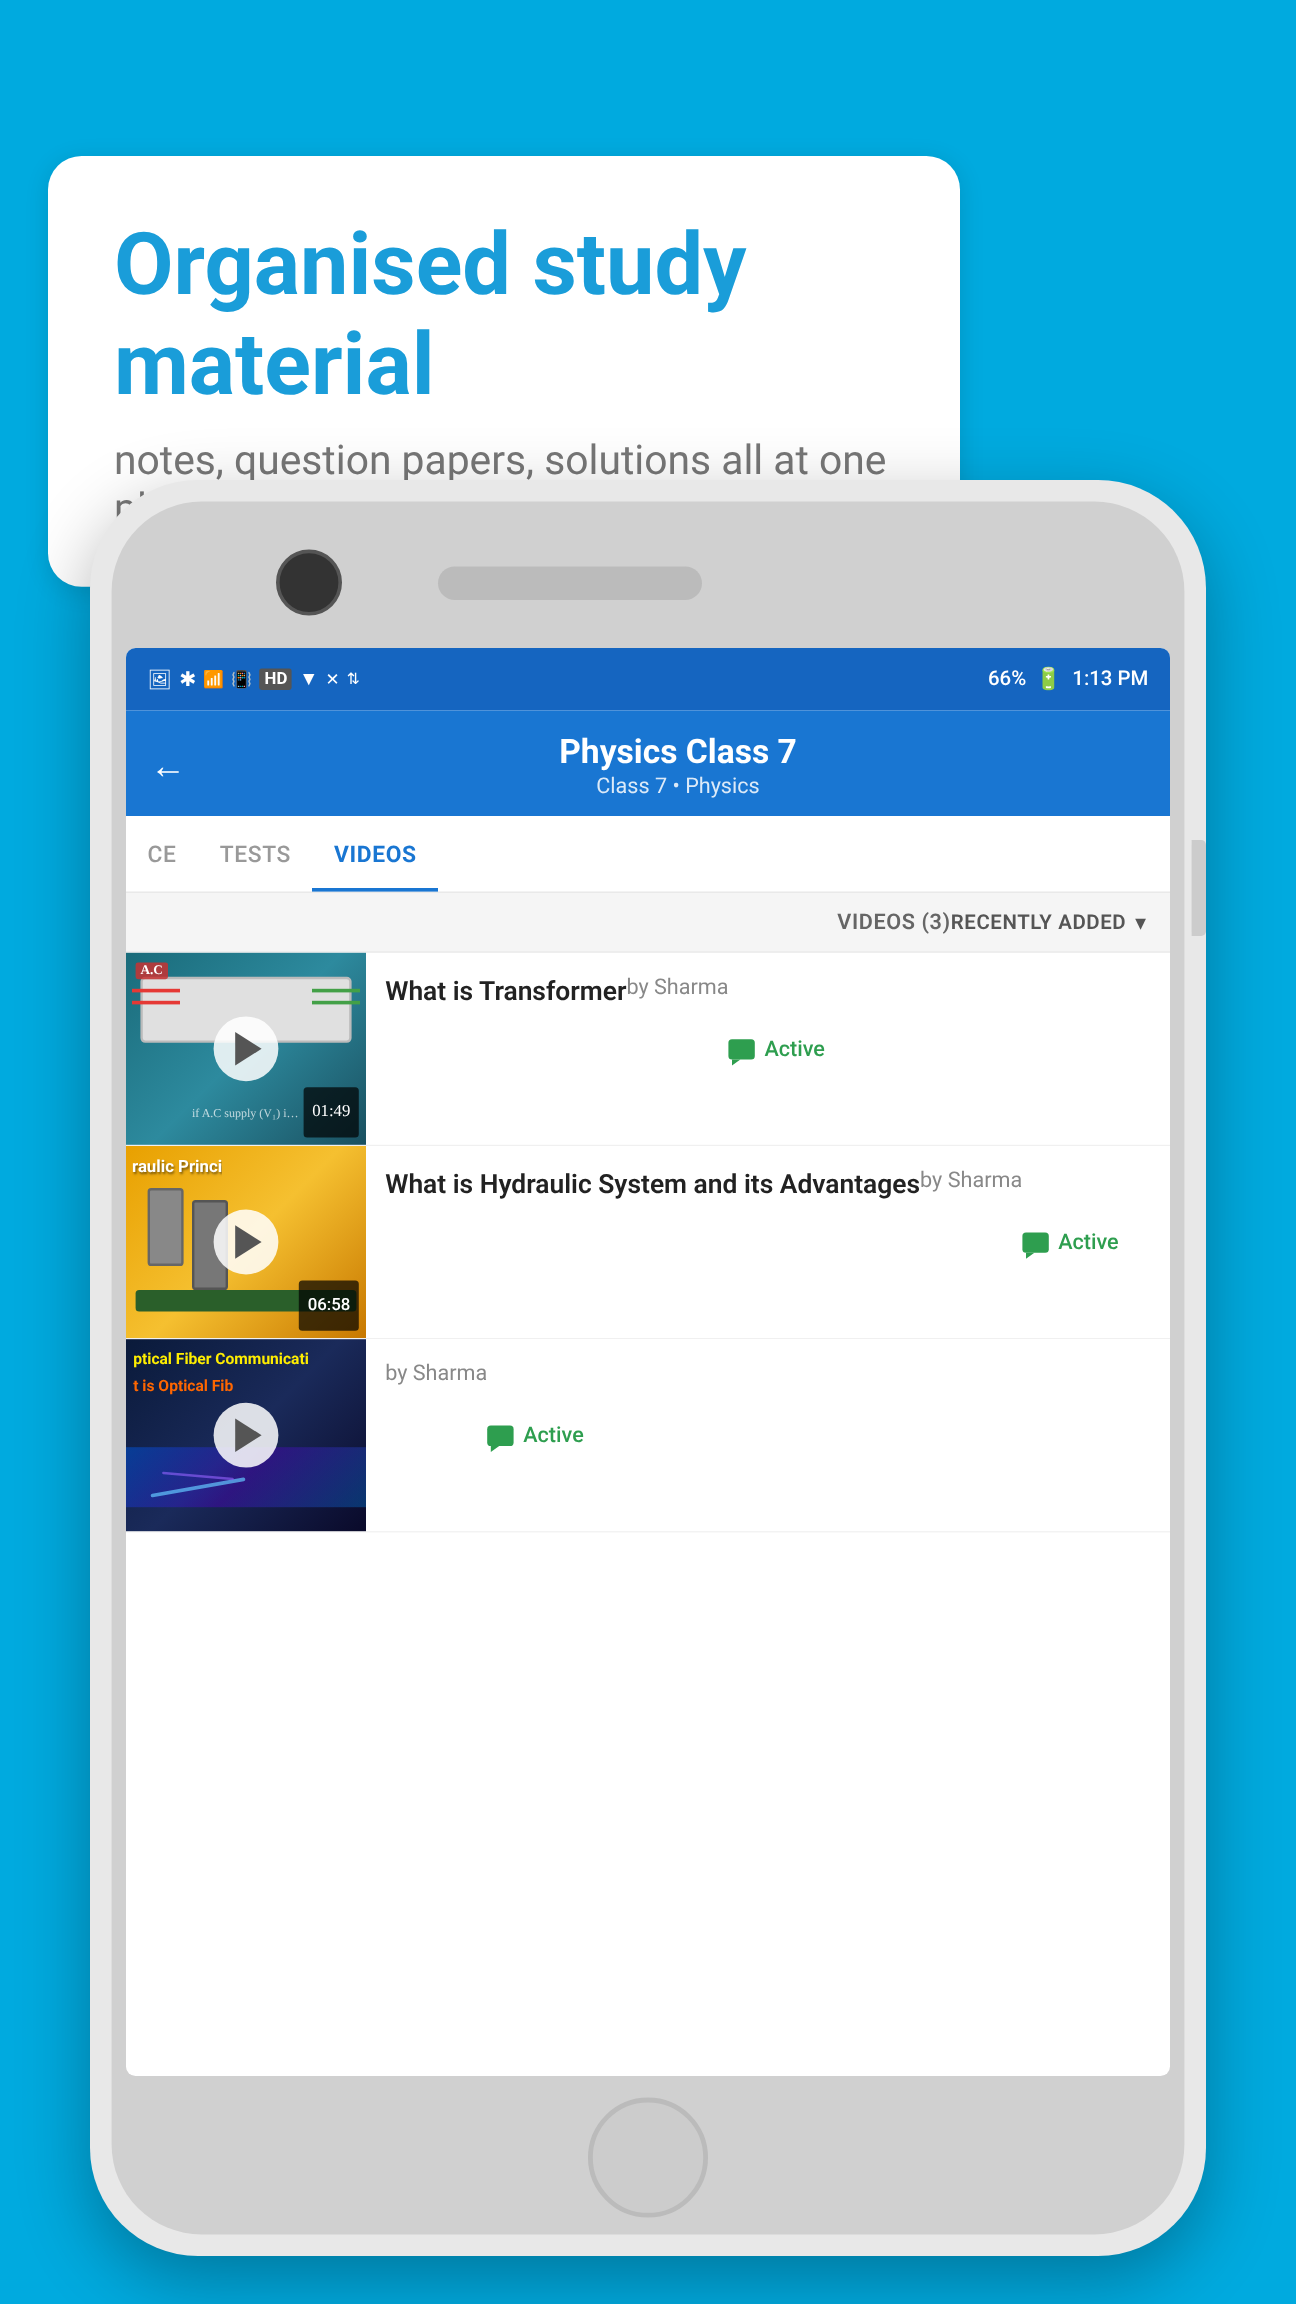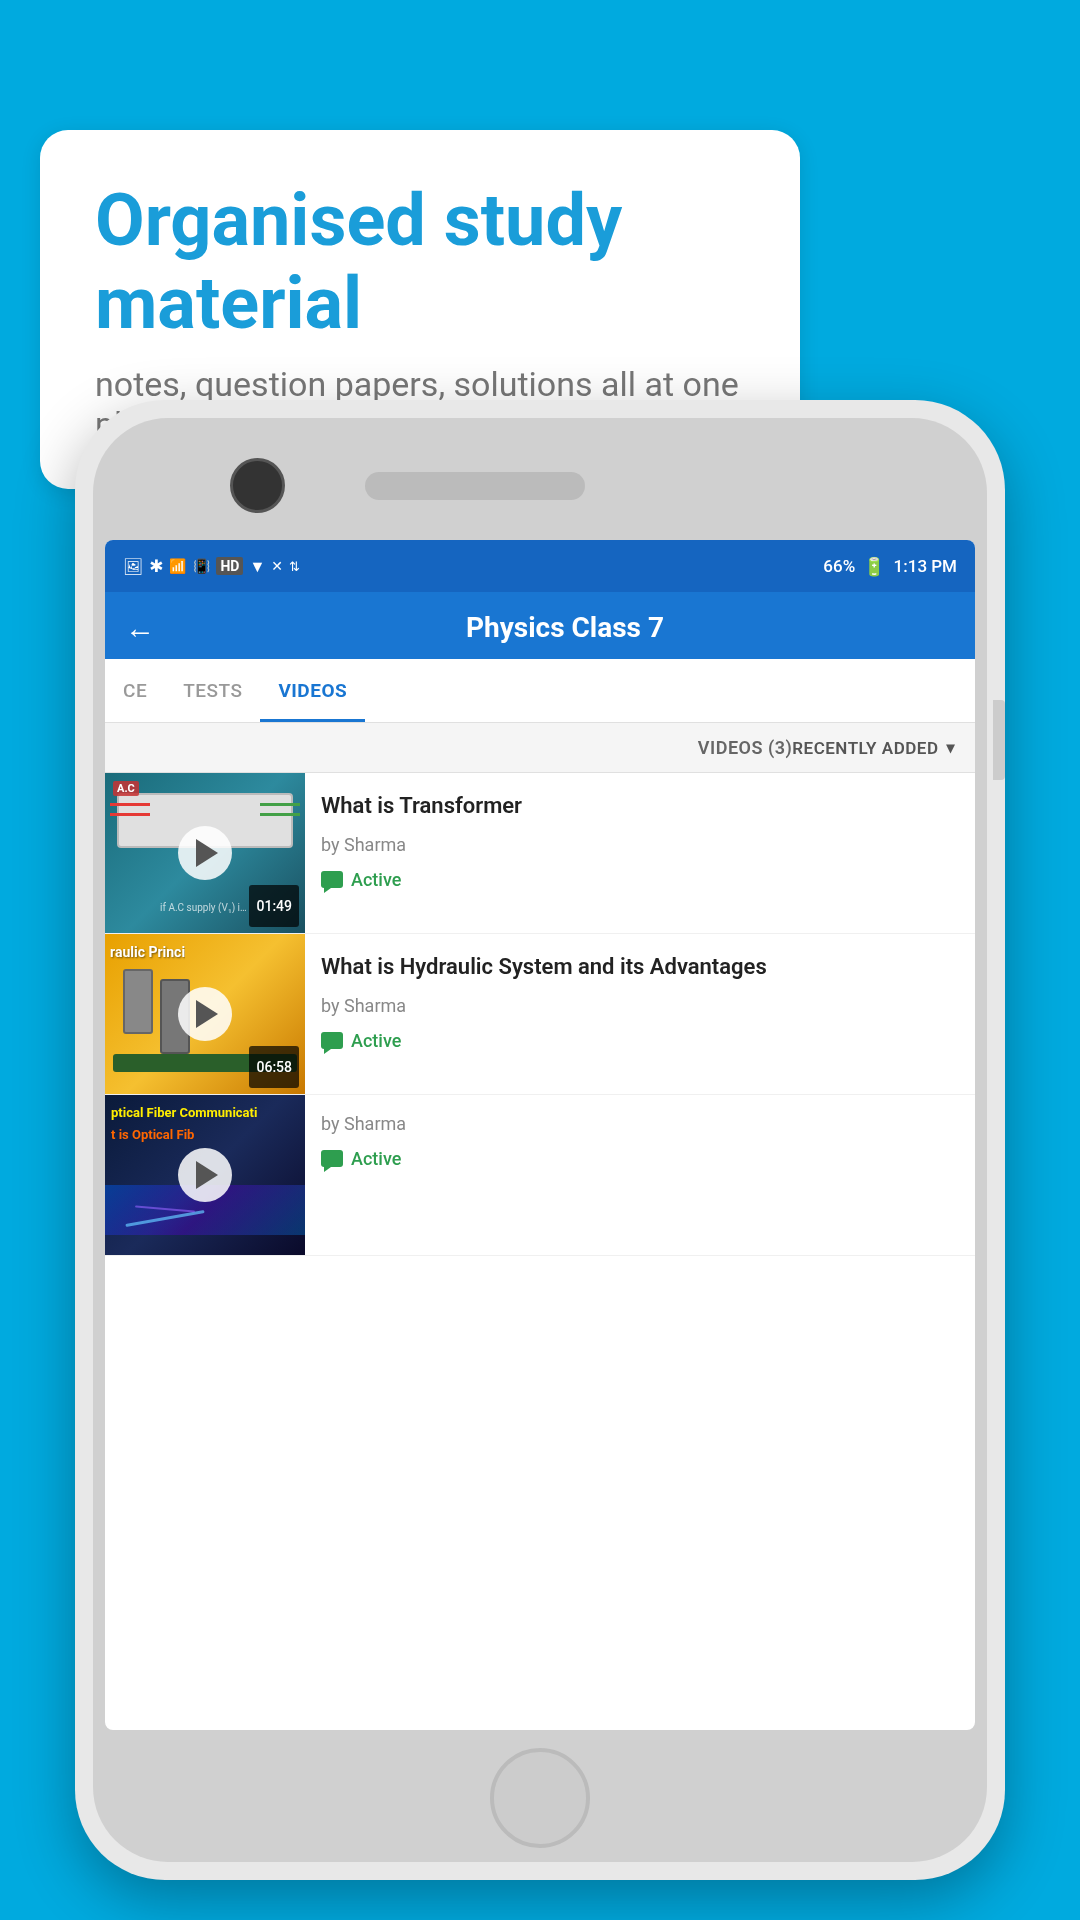--- a/index.html
+++ b/index.html
@@ -265,20 +265,21 @@
       width: 200px;
       min-height: 160px;
       background: #1a6b7a;
       position: relative;
       flex-shrink: 0;
       overflow: hidden;
     }
 
     .video-thumb-1 {
       background: linear-gradient(135deg, #1a6b7a 0%, #2d8a9e 50%, #1a5060 100%);
+      font-family: Liberation Serif, serif;
     }
 
     .video-thumb-2 {
       background: linear-gradient(135deg, #e8a000 0%, #f5c030 50%, #c87800 100%);
     }
 
     .video-thumb-3 {
       background: linear-gradient(135deg, #0a1a3a 0%, #1a2a5a 50%, #0a0a2a 100%);
     }
 
@@ -343,21 +344,21 @@
       padding: 13px 7px;
       border-radius: 3px;
       font-weight: 500;
     }
 
     
     .video-info {
       flex: 1;
       padding: 18px 16px;
       display: flex;
-      flex-direction: column;
+      flex-direction: row;
       justify-content: flex-start;
     }
 
     .video-title {
       font-size: 22px;
       font-weight: 600;
       color: #222;
       line-height: 1.4;
       margin-bottom: 12px;
     }
@@ -438,20 +439,25 @@
           <span>66%</span>
           <span style="font-size:18px;">🔋</span>
           <span>1:13 PM</span>
         </div>
       </div>
 
       <div class="app-bar">
         <span class="back-arrow">←</span>
         <div class="app-bar-titles">
           <div class="app-bar-main-title">Physics Class 7</div>
+          <div class="app-bar-subtitle">
+            <span>Class 7</span>
+            <span>   •   </span>
+            <span>Physics</span>
+          </div>
         </div>
       </div>
 
       <div class="tabs-bar">
         <div class="tab">
           <span>CE</span>
         </div>
         <div class="tab">
           <span>TESTS</span>
         </div>

